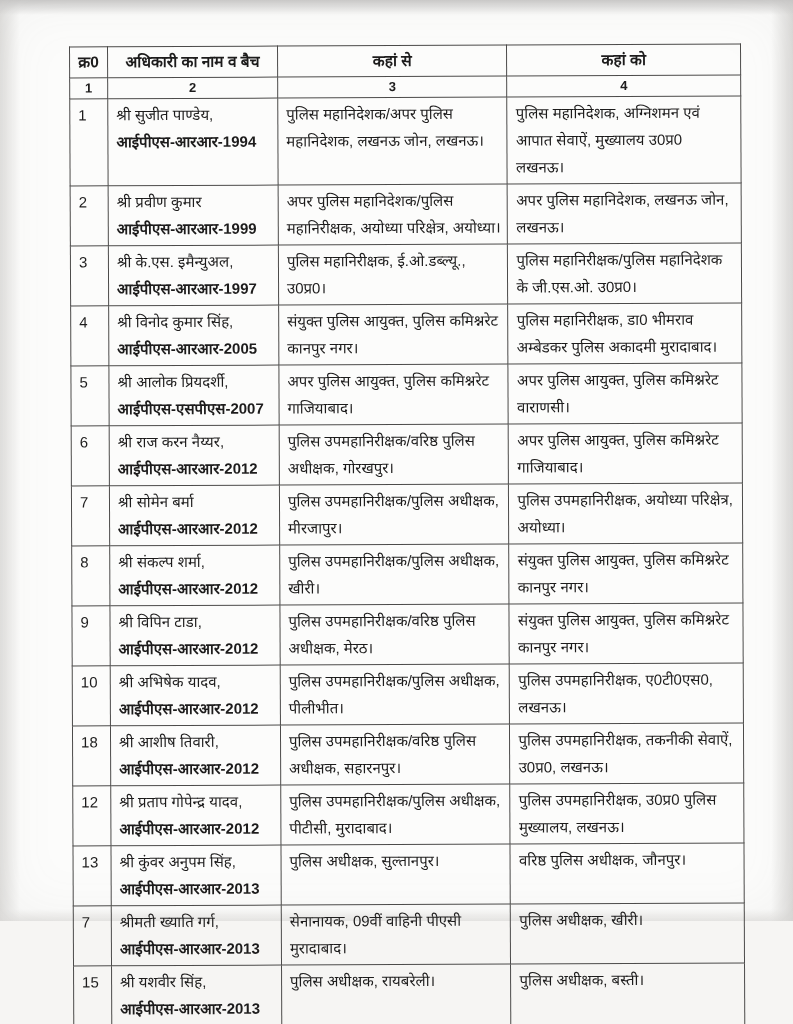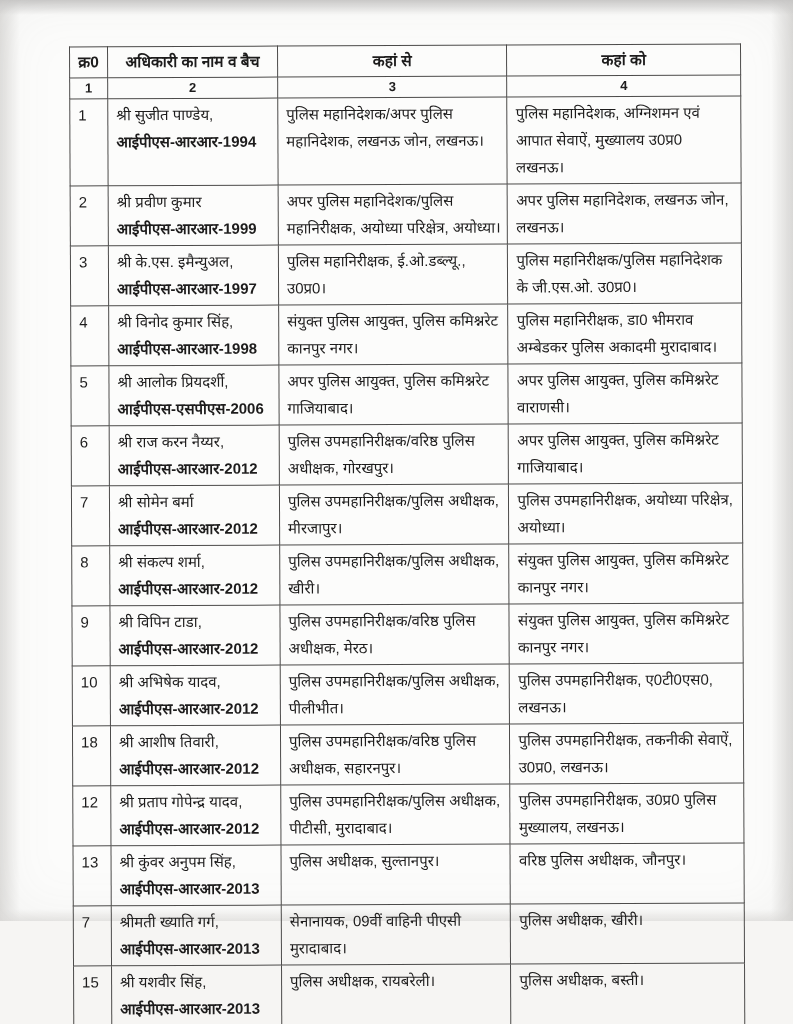--- a/index.html
+++ b/index.html
@@ -114,30 +114,30 @@
             <div>श्री के.एस. इमैन्युअल,</div>
             <div class="batch-line">आईपीएस-आरआर-1997</div>
           </td>
           <td>पुलिस महानिरीक्षक, ई.ओ.डब्ल्यू., उ0प्र0।</td>
           <td>पुलिस महानिरीक्षक/पुलिस महानिदेशक के जी.एस.ओ. उ0प्र0।</td>
         </tr>
         <tr>
           <td class="sno">4</td>
           <td class="name">
             <div>श्री विनोद कुमार सिंह,</div>
-            <div class="batch-line">आईपीएस-आरआर-1998</div>
+            <div class="batch-line">आईपीएस-आरआर-2005</div>
           </td>
           <td>संयुक्त पुलिस आयुक्त, पुलिस कमिश्नरेट कानपुर नगर।</td>
           <td>पुलिस महानिरीक्षक, डा0 भीमराव अम्बेडकर पुलिस अकादमी मुरादाबाद।</td>
         </tr>
         <tr>
           <td class="sno">5</td>
           <td class="name">
             <div>श्री आलोक प्रियदर्शी,</div>
-            <div class="batch-line">आईपीएस-एसपीएस-2006</div>
+            <div class="batch-line">आईपीएस-एसपीएस-2007</div>
           </td>
           <td>अपर पुलिस आयुक्त, पुलिस कमिश्नरेट गाजियाबाद।</td>
           <td>अपर पुलिस आयुक्त, पुलिस कमिश्नरेट वाराणसी।</td>
         </tr>
         <tr>
           <td class="sno">6</td>
           <td class="name">
             <div>श्री राज करन नैय्यर,</div>
             <div class="batch-line">आईपीएस-आरआर-2012</div>
           </td>

